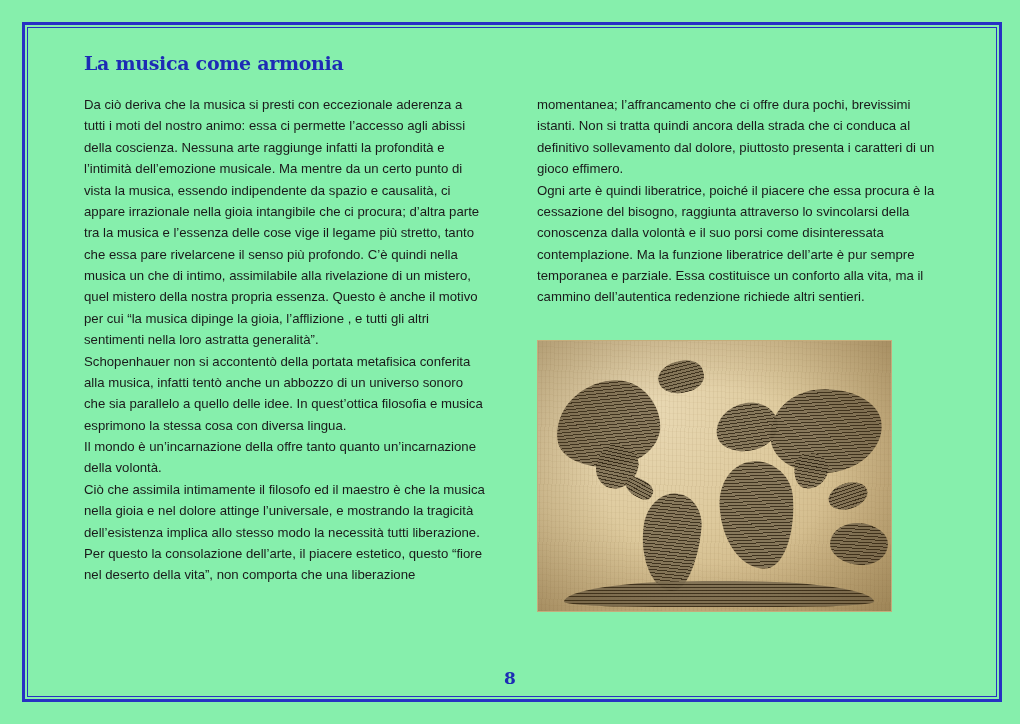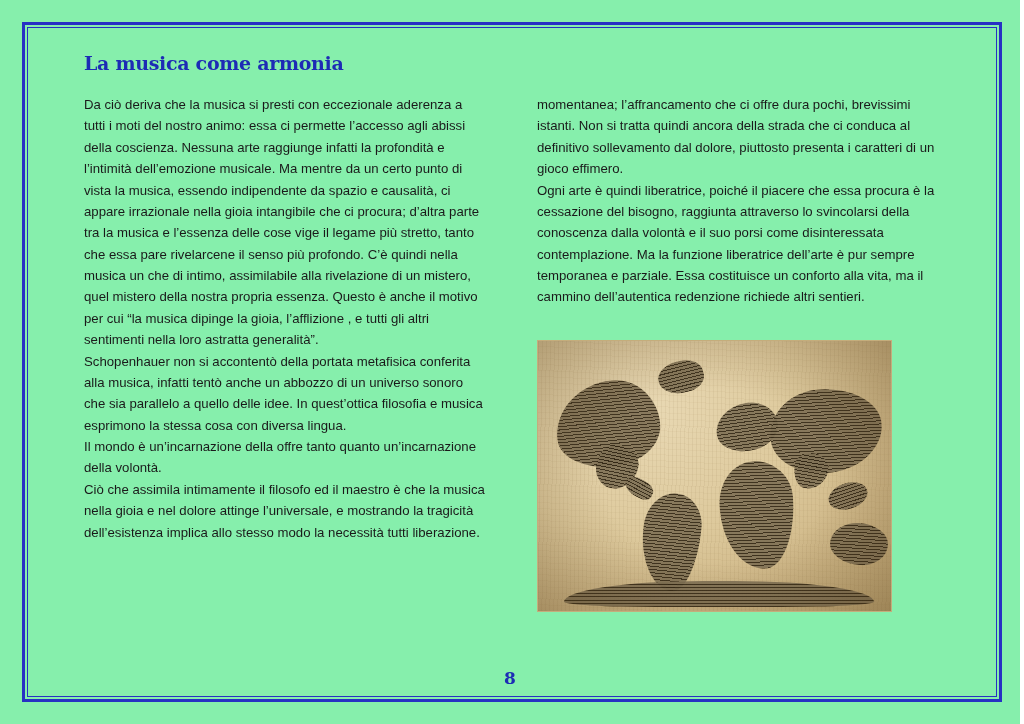--- a/index.html
+++ b/index.html
@@ -158,20 +158,21 @@
       <div class="doc-title">La musica come armonia</div>
     </div>
 
     <div class="columns">
 
       <div class="col">
         <p>Da ciò deriva che la musica si presti con eccezionale aderenza a tutti i moti del nostro animo: essa ci permette l’accesso agli abissi della coscienza. Nessuna arte raggiunge infatti la profondità e l’intimità dell’emozione musicale. Ma mentre da un certo punto di vista la musica, essendo indipendente da spazio e causalità, ci appare irrazionale nella gioia intangibile che ci procura; d’altra parte tra la musica e l’essenza delle cose vige il legame più stretto, tanto che essa pare rivelarcene il senso più profondo. C’è quindi nella musica un che di intimo, assimilabile alla rivelazione di un mistero, quel mistero della nostra propria essenza. Questo è anche il motivo per cui “la musica dipinge la gioia, l’afflizione , e tutti gli altri sentimenti nella loro astratta generalità”.</p>
         <p>Schopenhauer non si accontentò della portata metafisica conferita alla musica, infatti tentò anche un abbozzo di un universo sonoro che sia parallelo a quello delle idee. In quest’ottica filosofia e musica esprimono la stessa cosa con diversa lingua.</p>
         <p>Il mondo è un’incarnazione della offre tanto quanto un’incarnazione della volontà.</p>
         <p>Ciò che assimila intimamente il filosofo ed il maestro è che la musica nella gioia e nel dolore attinge l’universale, e mostrando la tragicità dell’esistenza implica allo stesso modo la necessità tutti liberazione.</p>
+        <p>Per questo la consolazione dell’arte, il piacere estetico, questo “fiore nel deserto della vita”, non comporta che una liberazione</p>
       </div>
 
       <div class="col">
         <p>momentanea; l’affrancamento che ci offre dura pochi, brevissimi istanti.  Non si tratta quindi ancora della strada che ci conduca al definitivo sollevamento dal dolore, piuttosto presenta i caratteri di un gioco effimero.</p>
         <p>Ogni arte è quindi liberatrice, poiché il piacere che essa procura è la cessazione del bisogno, raggiunta attraverso lo svincolarsi della conoscenza dalla volontà e il suo porsi come disinteressata contemplazione. Ma la funzione liberatrice dell’arte è pur sempre temporanea e parziale. Essa costituisce un conforto alla vita, ma il cammino dell’autentica redenzione richiede altri sentieri.</p>
 
         <div class="figure">
           <div class="grain"></div>
           <div class="landmass lm-gr"></div>
           <div class="landmass lm-na"></div>

